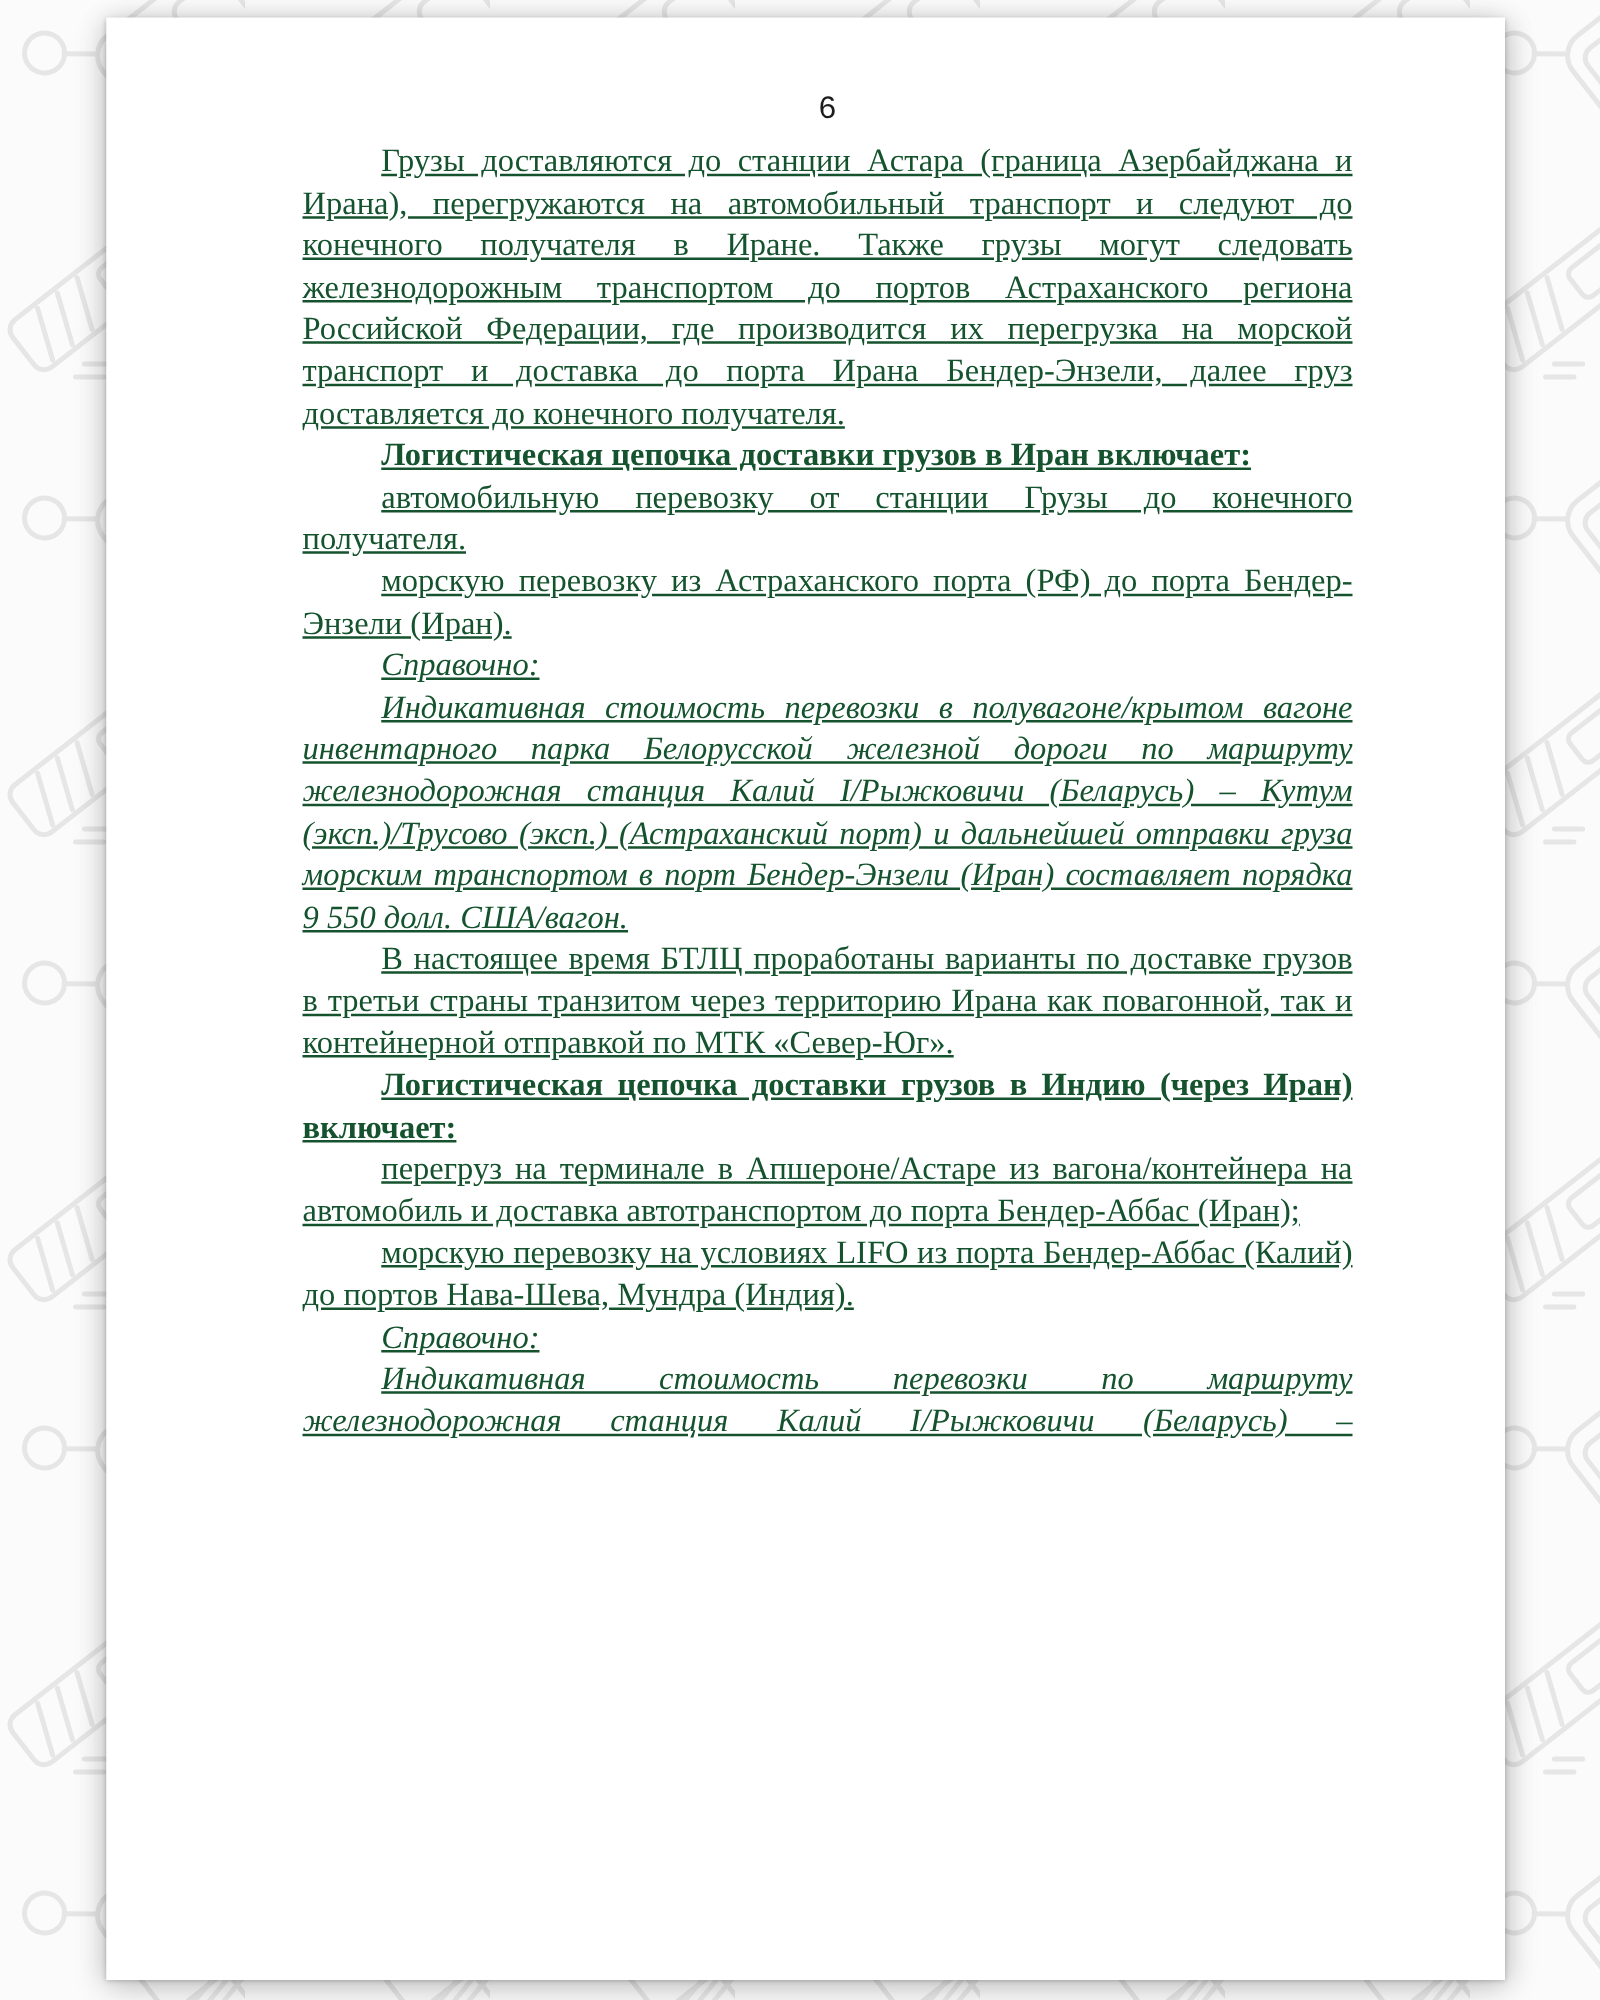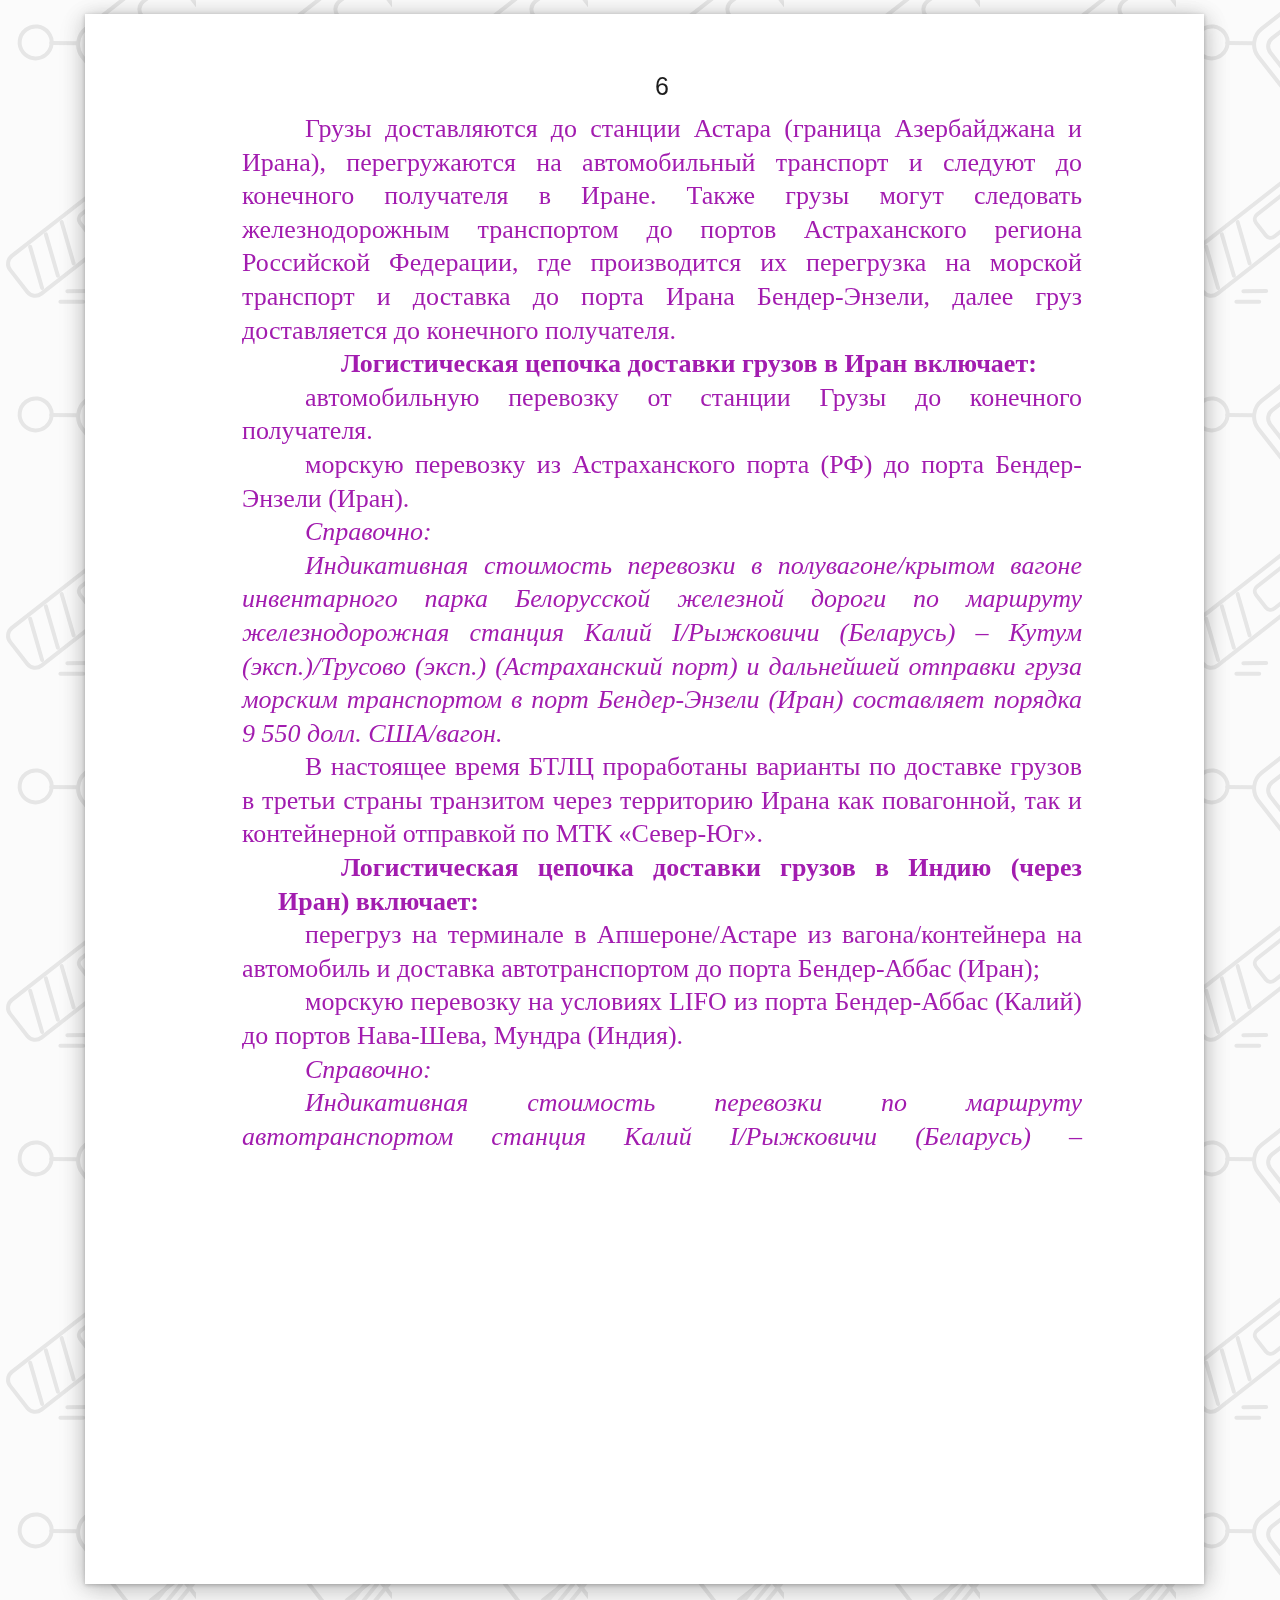--- a/index.html
+++ b/index.html
@@ -40,24 +40,25 @@
     line-height: 28px;
     margin: 0 0 12px 0;
     color: #1d1d1d;
   }
   p.doc {
     margin: 0;
     font-size: 26px;
     line-height: 33.6px;
     text-align: justify;
     text-indent: 63px;
-    color: #a21caf;
+    color: #14532d;
     hyphens: none;
+    text-decoration: underline;
   }
-  p.bold { font-weight: 700; margin-left: 36px; }
+  p.bold { font-weight: 700; }
   p.italic { font-style: italic; }
   p.jlast { text-align-last: justify; }
 </style>
 </head>
 <body>
 
 <svg class="backdrop" viewBox="0 0 1280 1600" aria-hidden="true">
   <defs>
     <g id="tramA" stroke="#e6e6e6" fill="none" stroke-width="4" stroke-linecap="round" stroke-linejoin="round">
       <rect x="0" y="0" width="140" height="48" rx="10"></rect>
@@ -96,16 +97,16 @@
     <p class="doc bold">Логистическая цепочка доставки грузов в Иран включает:</p>
     <p class="doc">автомобильную перевозку от станции Грузы до конечного получателя.</p>
     <p class="doc">морскую перевозку из Астраханского порта (РФ) до порта Бендер-Энзели (Иран).</p>
     <p class="doc italic">Справочно:</p>
     <p class="doc italic">Индикативная стоимость перевозки в полувагоне/крытом вагоне инвентарного парка Белорусской железной дороги по маршруту железнодорожная станция Калий I/Рыжковичи (Беларусь) – Кутум (эксп.)/Трусово (эксп.) (Астраханский порт) и дальнейшей отправки груза морским транспортом в порт Бендер-Энзели (Иран) составляет порядка 9&nbsp;550 долл. США/вагон.</p>
     <p class="doc">В настоящее время БТЛЦ проработаны варианты по доставке грузов в третьи страны транзитом через территорию Ирана как повагонной, так и контейнерной отправкой по МТК «Север-Юг».</p>
     <p class="doc bold">Логистическая цепочка доставки грузов в Индию (через Иран) включает:</p>
     <p class="doc">перегруз на терминале в Апшероне/Астаре из вагона/​контейнера на автомобиль и доставка автотранспортом до порта Бендер-Аббас (Иран);</p>
     <p class="doc">морскую перевозку на условиях LIFO из порта Бендер-Аббас (Калий) до портов Нава-Шева, Мундра (Индия).</p>
     <p class="doc italic">Справочно:</p>
-    <p class="doc italic jlast">Индикативная стоимость перевозки по маршруту автотранспортом станция Калий I/Рыжковичи (Беларусь) –</p>
+    <p class="doc italic jlast">Индикативная стоимость перевозки по маршруту железнодорожная станция Калий I/Рыжковичи (Беларусь) –</p>
 
   </div>
 </div>
 
 </body></html>

